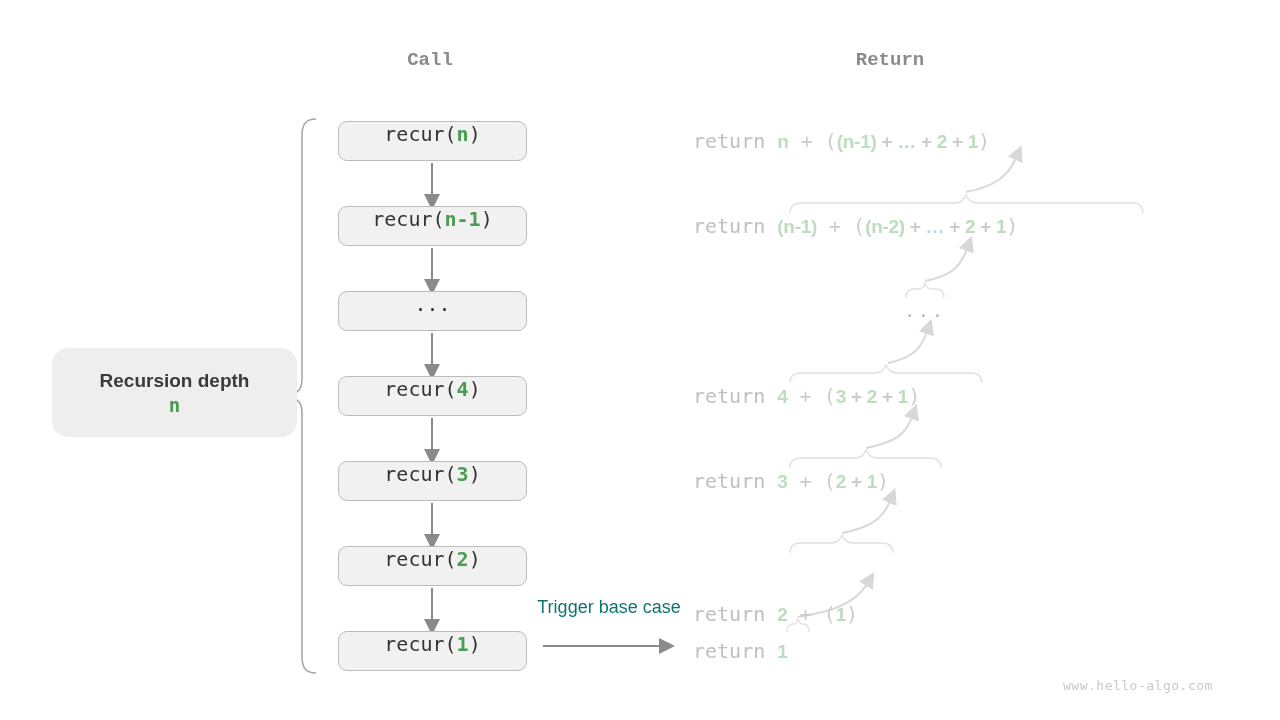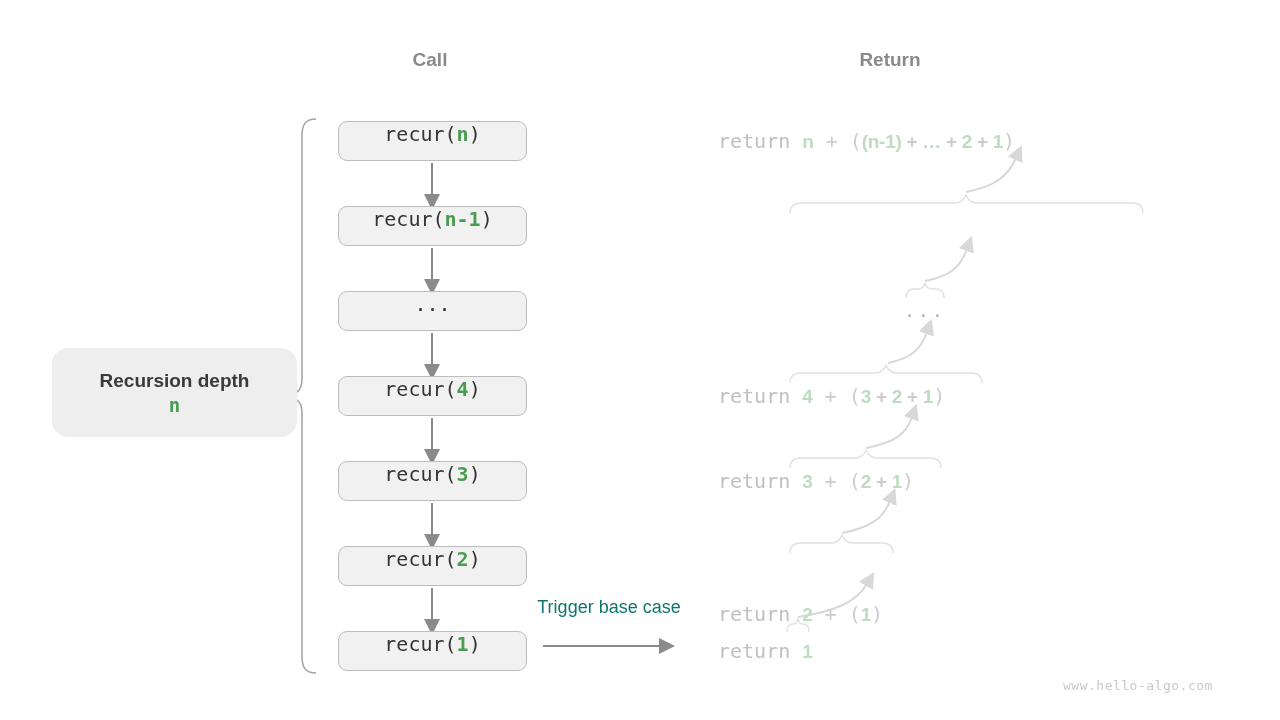--- a/index.html
+++ b/index.html
@@ -1,23 +1,23 @@
 <!DOCTYPE html>
 <html><head>
 <meta charset="utf-8">
 <style>
   html,body{margin:0;padding:0;background:#ffffff;}
   .canvas{position:relative;width:1280px;height:720px;background:#ffffff;overflow:hidden;
           font-family:"Liberation Sans",sans-serif;}
   .col-header{position:absolute;transform:translateX(-50%);font-size:19px;font-weight:700;
-              color:#8a8a8a;white-space:nowrap;}
+              color:#8a8a8a;white-space:nowrap;font-family:Liberation Mono, monospace;}
   .call-box{position:absolute;left:338px;width:189px;height:40px;background:#f1f1f1;
             border:1.5px solid #bcbcbc;border-radius:9px;box-sizing:border-box;
             display:flex;align-items:flex-start;justify-content:center;white-space:pre;}
-  .ret-row{position:absolute;left:718px;height:26px;line-height:26px;white-space:pre;}
+  .ret-row{position:absolute;left:693px;height:26px;line-height:26px;white-space:pre;}
   .ret-dots{position:absolute;transform:translateX(-50%);height:26px;line-height:26px;}
   .depth-box{position:absolute;left:52px;top:348px;width:245px;height:89px;background:#eeeeee;
              border-radius:16px;display:flex;flex-direction:column;align-items:center;
              justify-content:center;gap:2px;}
   .depth-title{font-size:19px;font-weight:700;color:#3a3a3a;}
   .depth-value{font-size:19px;font-weight:700;color:#4a9c50;font-family:"DejaVu Sans Mono",monospace;}
   .trigger-label{position:absolute;transform:translateX(-50%);font-size:18px;font-weight:400;
                  color:#0f766e;white-space:nowrap;}
   .watermark{position:absolute;left:1063px;top:678px;font-family:"DejaVu Sans Mono",monospace;
              font-size:13px;color:#c9c9c9;letter-spacing:0.5px;}
@@ -96,20 +96,21 @@
   <div class="call-box" style="top:461px;"><span class="tk-code">recur(</span><span class="tk-param">3</span><span class="tk-code">)</span></div>
   <div class="call-box" style="top:546px;"><span class="tk-code">recur(</span><span class="tk-param">2</span><span class="tk-code">)</span></div>
   <div class="call-box" style="top:631px;"><span class="tk-code">recur(</span><span class="tk-param">1</span><span class="tk-code">)</span></div>
 
   <div class="depth-box">
     <div class="depth-title">Recursion depth</div>
     <div class="depth-value">n</div>
   </div>
 
   <div class="ret-row" style="top:128px;"><span class="tk-kw">return </span><span class="tk-g">n</span><span class="tk-p"> + (</span><span class="tk-g">(n-1)</span><span class="tk-b"> + </span><span class="tk-e">…</span><span class="tk-b"> + </span><span class="tk-g">2</span><span class="tk-b"> + </span><span class="tk-g">1</span><span class="tk-p">)</span></div>
+  <div class="ret-row" style="top:213px;"><span class="tk-kw">return </span><span class="tk-g">(n-1)</span><span class="tk-p"> + (</span><span class="tk-g">(n-2)</span><span class="tk-b"> + </span><span class="tk-e">…</span><span class="tk-b"> + </span><span class="tk-g">2</span><span class="tk-b"> + </span><span class="tk-g">1</span><span class="tk-p">)</span></div>
   <div class="ret-dots" style="left:925px;top:298px;"><span class="tk-dots">...</span></div>
   <div class="ret-row" style="top:383px;"><span class="tk-kw">return </span><span class="tk-g">4</span><span class="tk-p"> + (</span><span class="tk-g">3</span><span class="tk-b"> + </span><span class="tk-g">2</span><span class="tk-b"> + </span><span class="tk-g">1</span><span class="tk-p">)</span></div>
   <div class="ret-row" style="top:468px;"><span class="tk-kw">return </span><span class="tk-g">3</span><span class="tk-p"> + (</span><span class="tk-g">2</span><span class="tk-b"> + </span><span class="tk-g">1</span><span class="tk-p">)</span></div>
   <div class="ret-row" style="top:553px;margin-top:48px;"><span class="tk-kw">return </span><span class="tk-g">2</span><span class="tk-p"> + (</span><span class="tk-g">1</span><span class="tk-p">)</span></div>
   <div class="ret-row" style="top:638px;"><span class="tk-kw">return </span><span class="tk-g">1</span></div>
 
   <div class="trigger-label" style="left:609px;top:597px;">Trigger base case</div>
 
   <div class="watermark">www.hello-algo.com</div>
 

